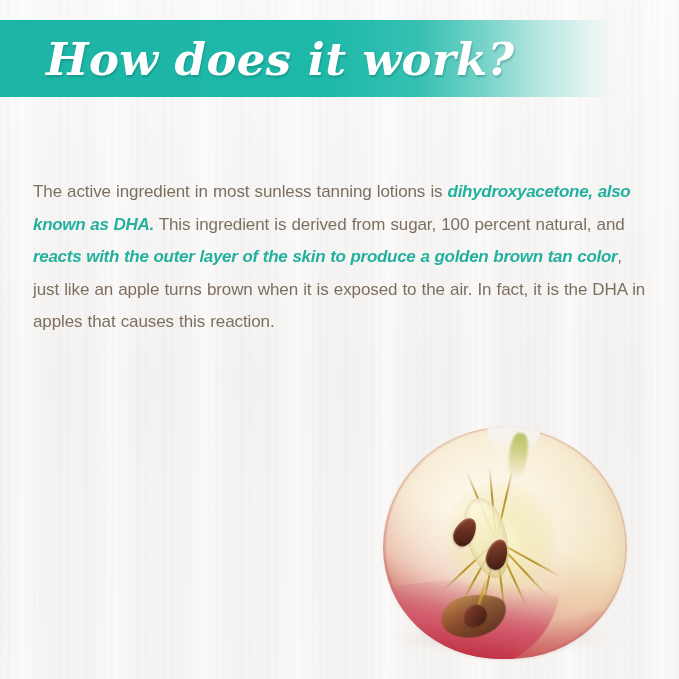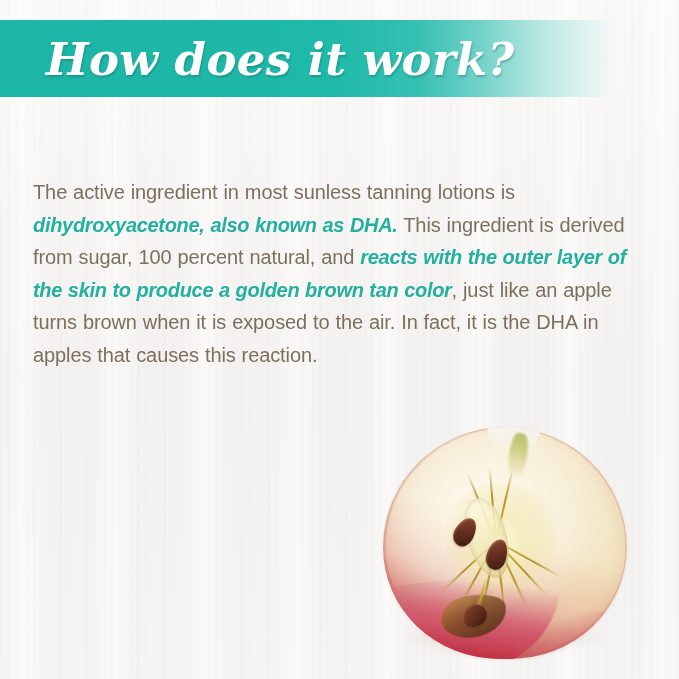--- a/index.html
+++ b/index.html
@@ -74,21 +74,21 @@
     margin-left: 16px;
   }
 
   
   .copy {
     position: absolute;
     left: 33px;
     top: 176px;
     width: 618px;
     font-family: "Liberation Sans", sans-serif;
-    font-size: 20px;
+    font-size: 17px;
     line-height: 32.5px;
     color: #7d6f5f;
     letter-spacing: -0.1px;
     word-spacing: 0.5px;
   }
   .copy .em {
     color: #22b09f;
     font-weight: bold;
     font-style: italic;
     letter-spacing: -0.3px;

